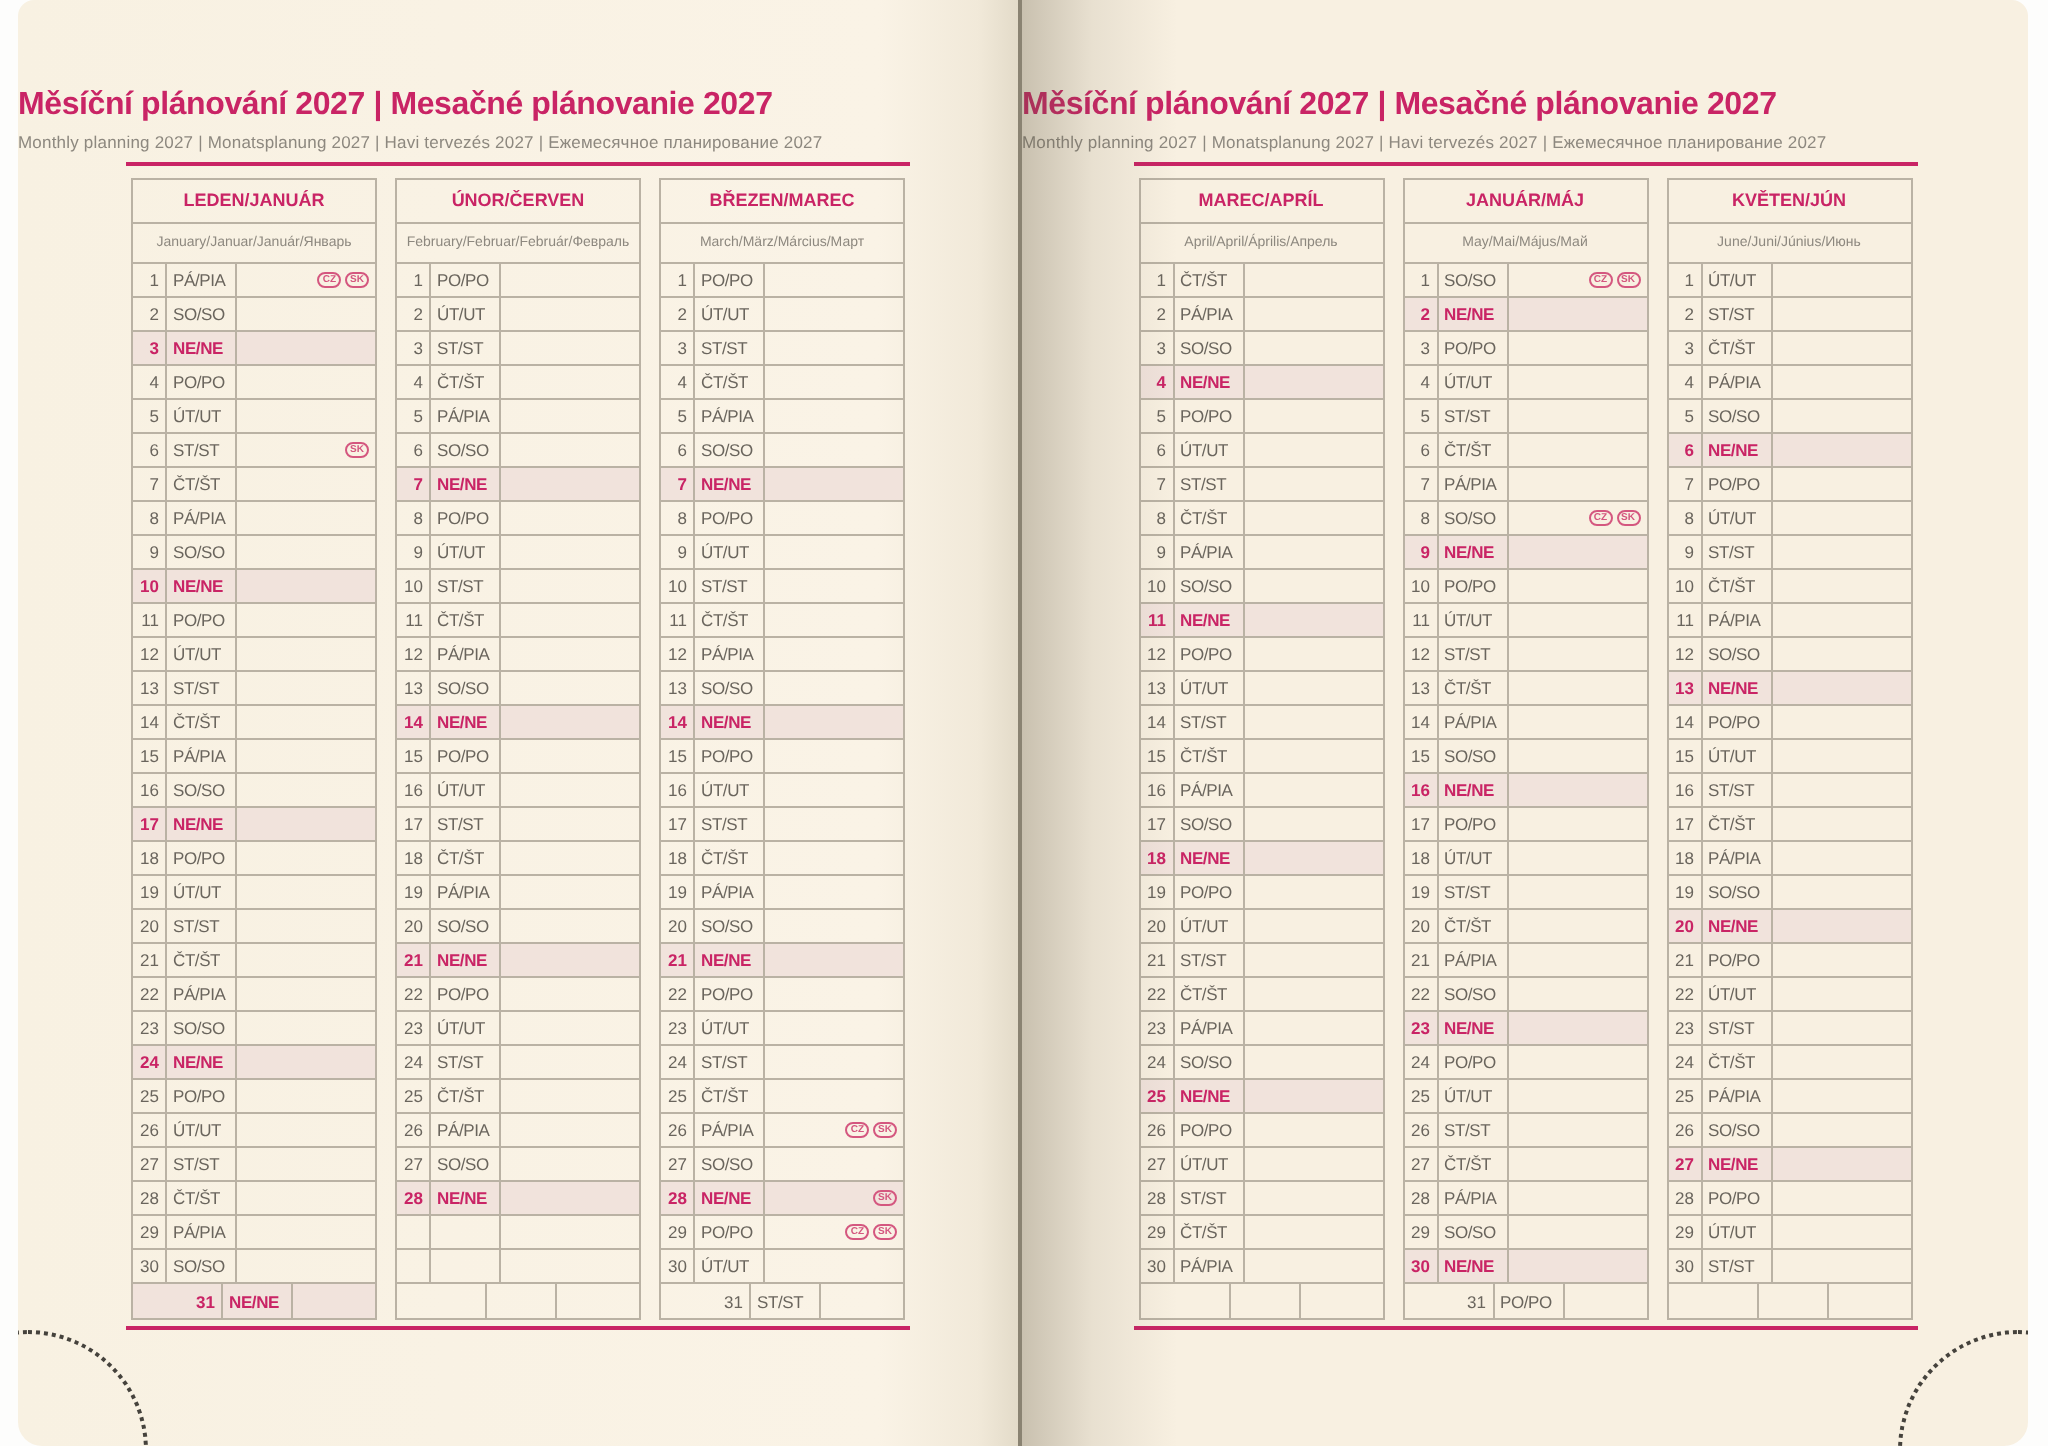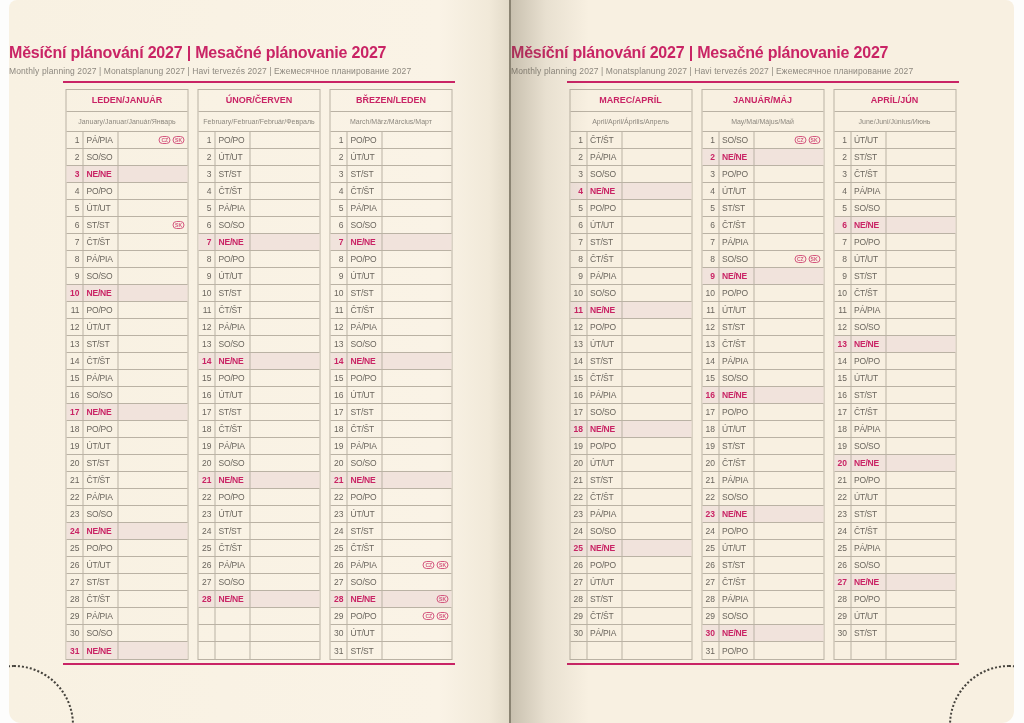--- a/index.html
+++ b/index.html
@@ -21,21 +21,21 @@
   .rule.bottom{top:663px;}
   .months{position:absolute;top:89px;left:50%;transform:translateX(-50%);
           display:flex;gap:9px;}
   .mtable{width:123px;border:1px solid #bab2a4;display:flex;flex-direction:column;box-sizing:border-box;}
   .mhead{height:21px;line-height:21px;text-align:center;color:#c92465;font-weight:bold;
          font-size:9px;border-bottom:1px solid #bab2a4;white-space:nowrap;}
   .msub{height:19px;line-height:19px;text-align:center;color:#8d887f;font-size:7px;
         border-bottom:1px solid #bab2a4;white-space:nowrap;overflow:hidden;}
   .mrow{height:17px;display:flex;font-size:8.5px;color:#6a655d;
         border-bottom:1px solid #bab2a4;box-sizing:border-box;}
-  .mrow:last-child{border-bottom:none;}
+  .mrow:last-child{border-bottom:none;padding-left:28px;}
   .c{display:flex;align-items:center;box-sizing:border-box;}
   .c.num{width:17px;justify-content:flex-end;padding-right:3px;border-right:1px solid #bab2a4;}
   .c.day{width:35px;padding-left:3px;border-right:1px solid #bab2a4;letter-spacing:-0.2px;}
   .c.note{flex:1;justify-content:flex-end;padding-right:3px;gap:2px;}
   .mrow.sun{background:#f1e3dc;}
   .mrow.sun .c.num,.mrow.sun .c.day{color:#c92465;font-weight:bold;}
   .badge{display:inline-block;border:1px solid #d4577f;color:#d4577f;border-radius:5px;
          font-size:5px;line-height:6px;padding:0 1.5px;font-weight:bold;}
   .arc{position:absolute;width:116px;height:116px;border:2.5px dotted #45423c;
        border-radius:50%;bottom:-62px;z-index:6;}
@@ -369,21 +369,21 @@
             <div class="c day"></div>
             <div class="c note"></div>
           </div>
           <div class="mrow">
             <div class="c num"></div>
             <div class="c day"></div>
             <div class="c note"></div>
           </div>
         </div>
         <div class="mtable">
-          <div class="mhead">BŘEZEN/LEDEN</div>
+          <div class="mhead">BŘEZEN/MAREC</div>
           <div class="msub">March/März/Március/Март</div>
           <div class="mrow">
             <div class="c num">1</div>
             <div class="c day">PO/PO</div>
             <div class="c note"></div>
           </div>
           <div class="mrow">
             <div class="c num">2</div>
             <div class="c day">ÚT/UT</div>
             <div class="c note"></div>
@@ -870,21 +870,21 @@
             <div class="c day">NE/NE</div>
             <div class="c note"></div>
           </div>
           <div class="mrow">
             <div class="c num">31</div>
             <div class="c day">PO/PO</div>
             <div class="c note"></div>
           </div>
         </div>
         <div class="mtable">
-          <div class="mhead">APRÍL/JÚN</div>
+          <div class="mhead">KVĚTEN/JÚN</div>
           <div class="msub">June/Juni/Június/Июнь</div>
           <div class="mrow">
             <div class="c num">1</div>
             <div class="c day">ÚT/UT</div>
             <div class="c note"></div>
           </div>
           <div class="mrow">
             <div class="c num">2</div>
             <div class="c day">ST/ST</div>
             <div class="c note"></div>

